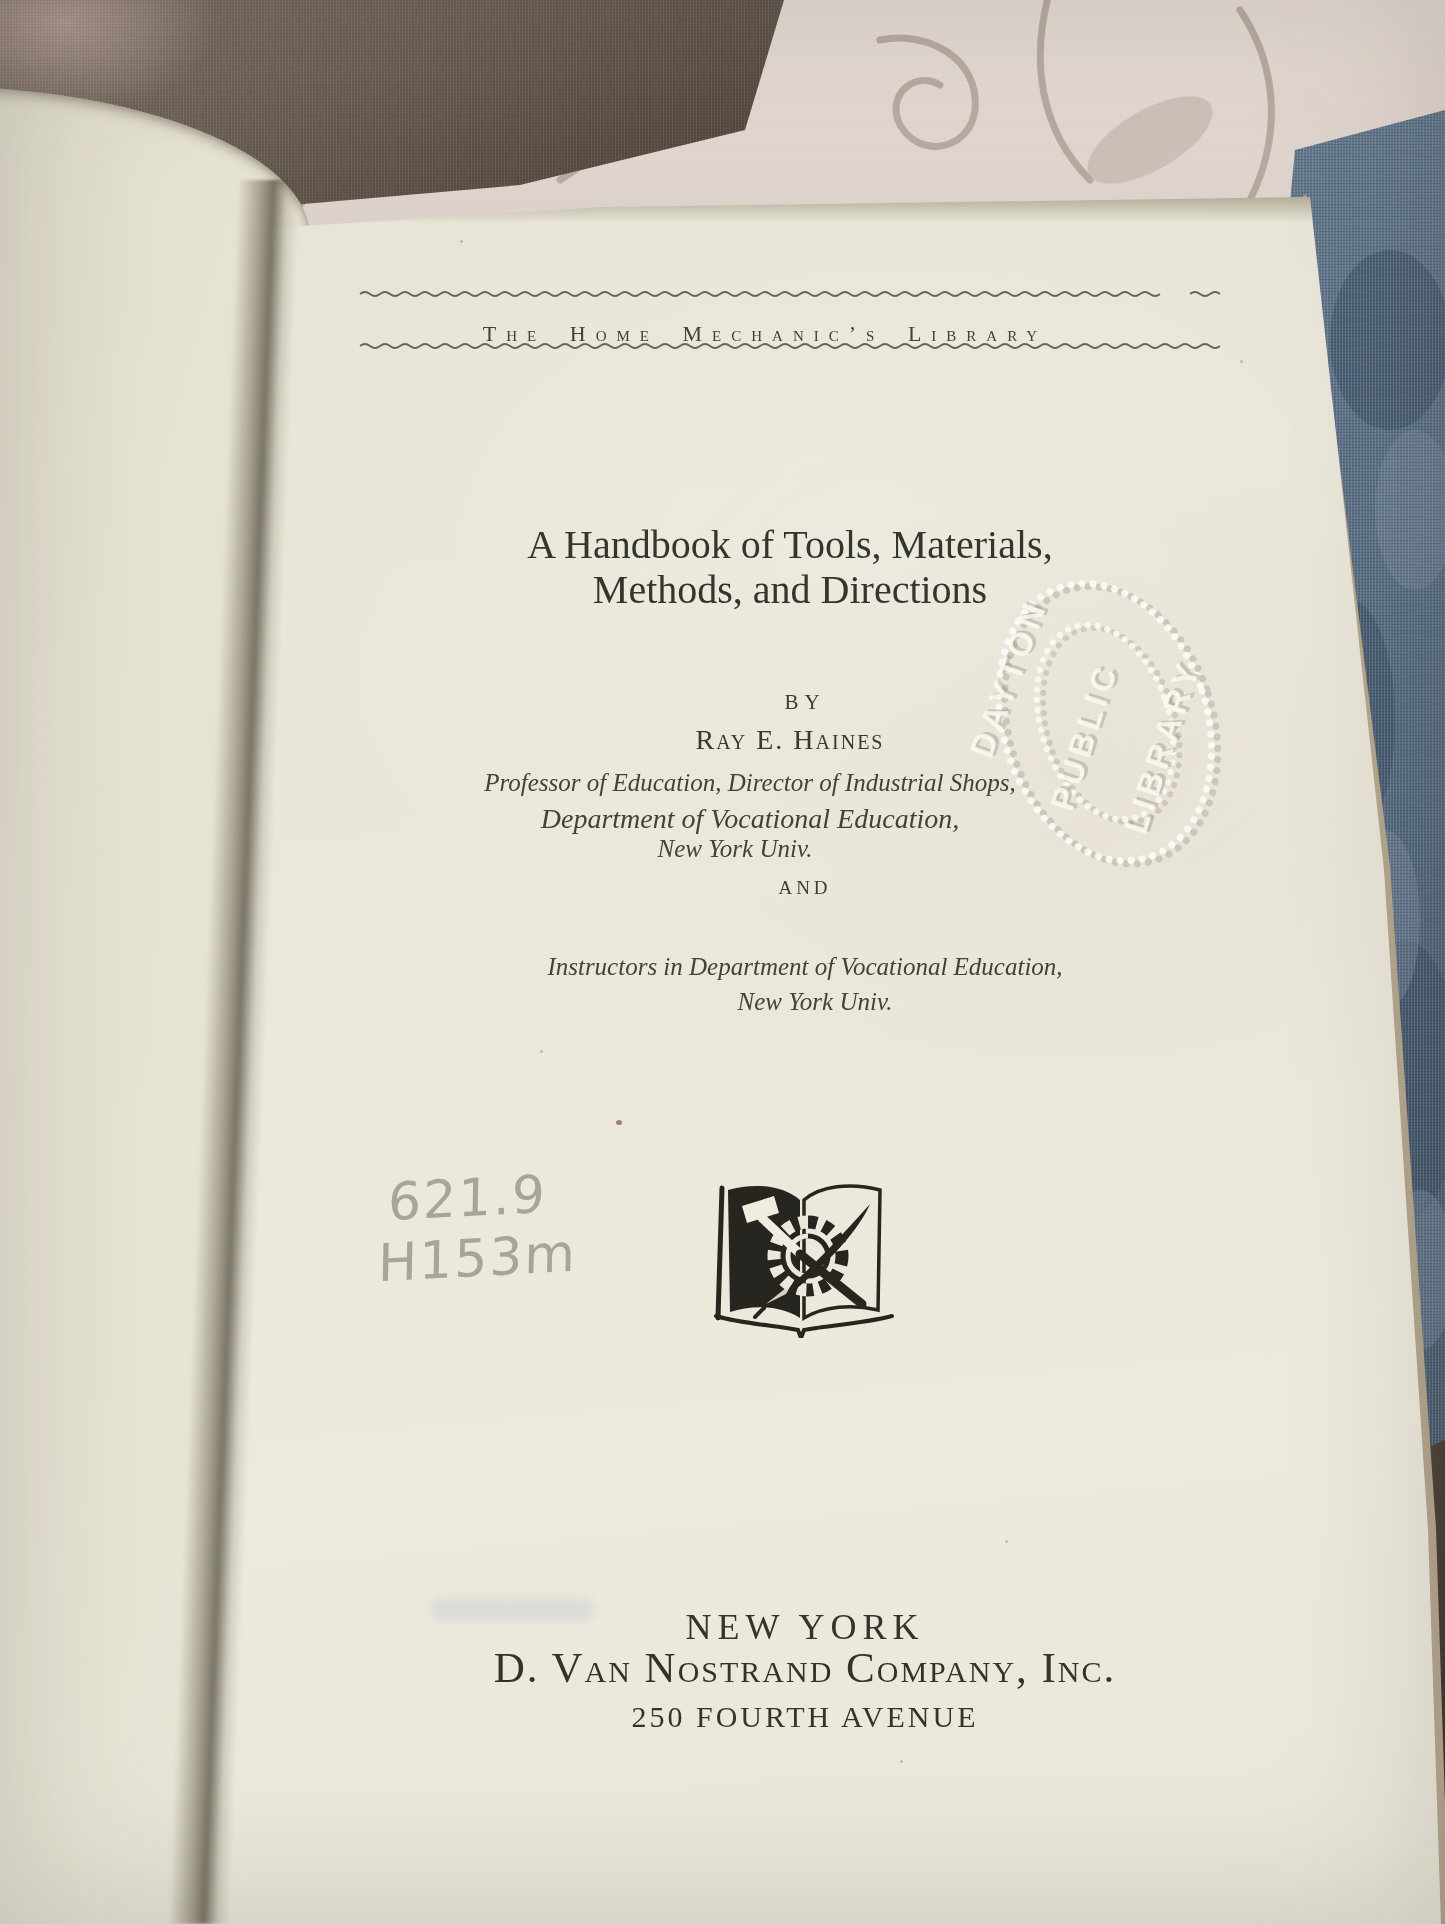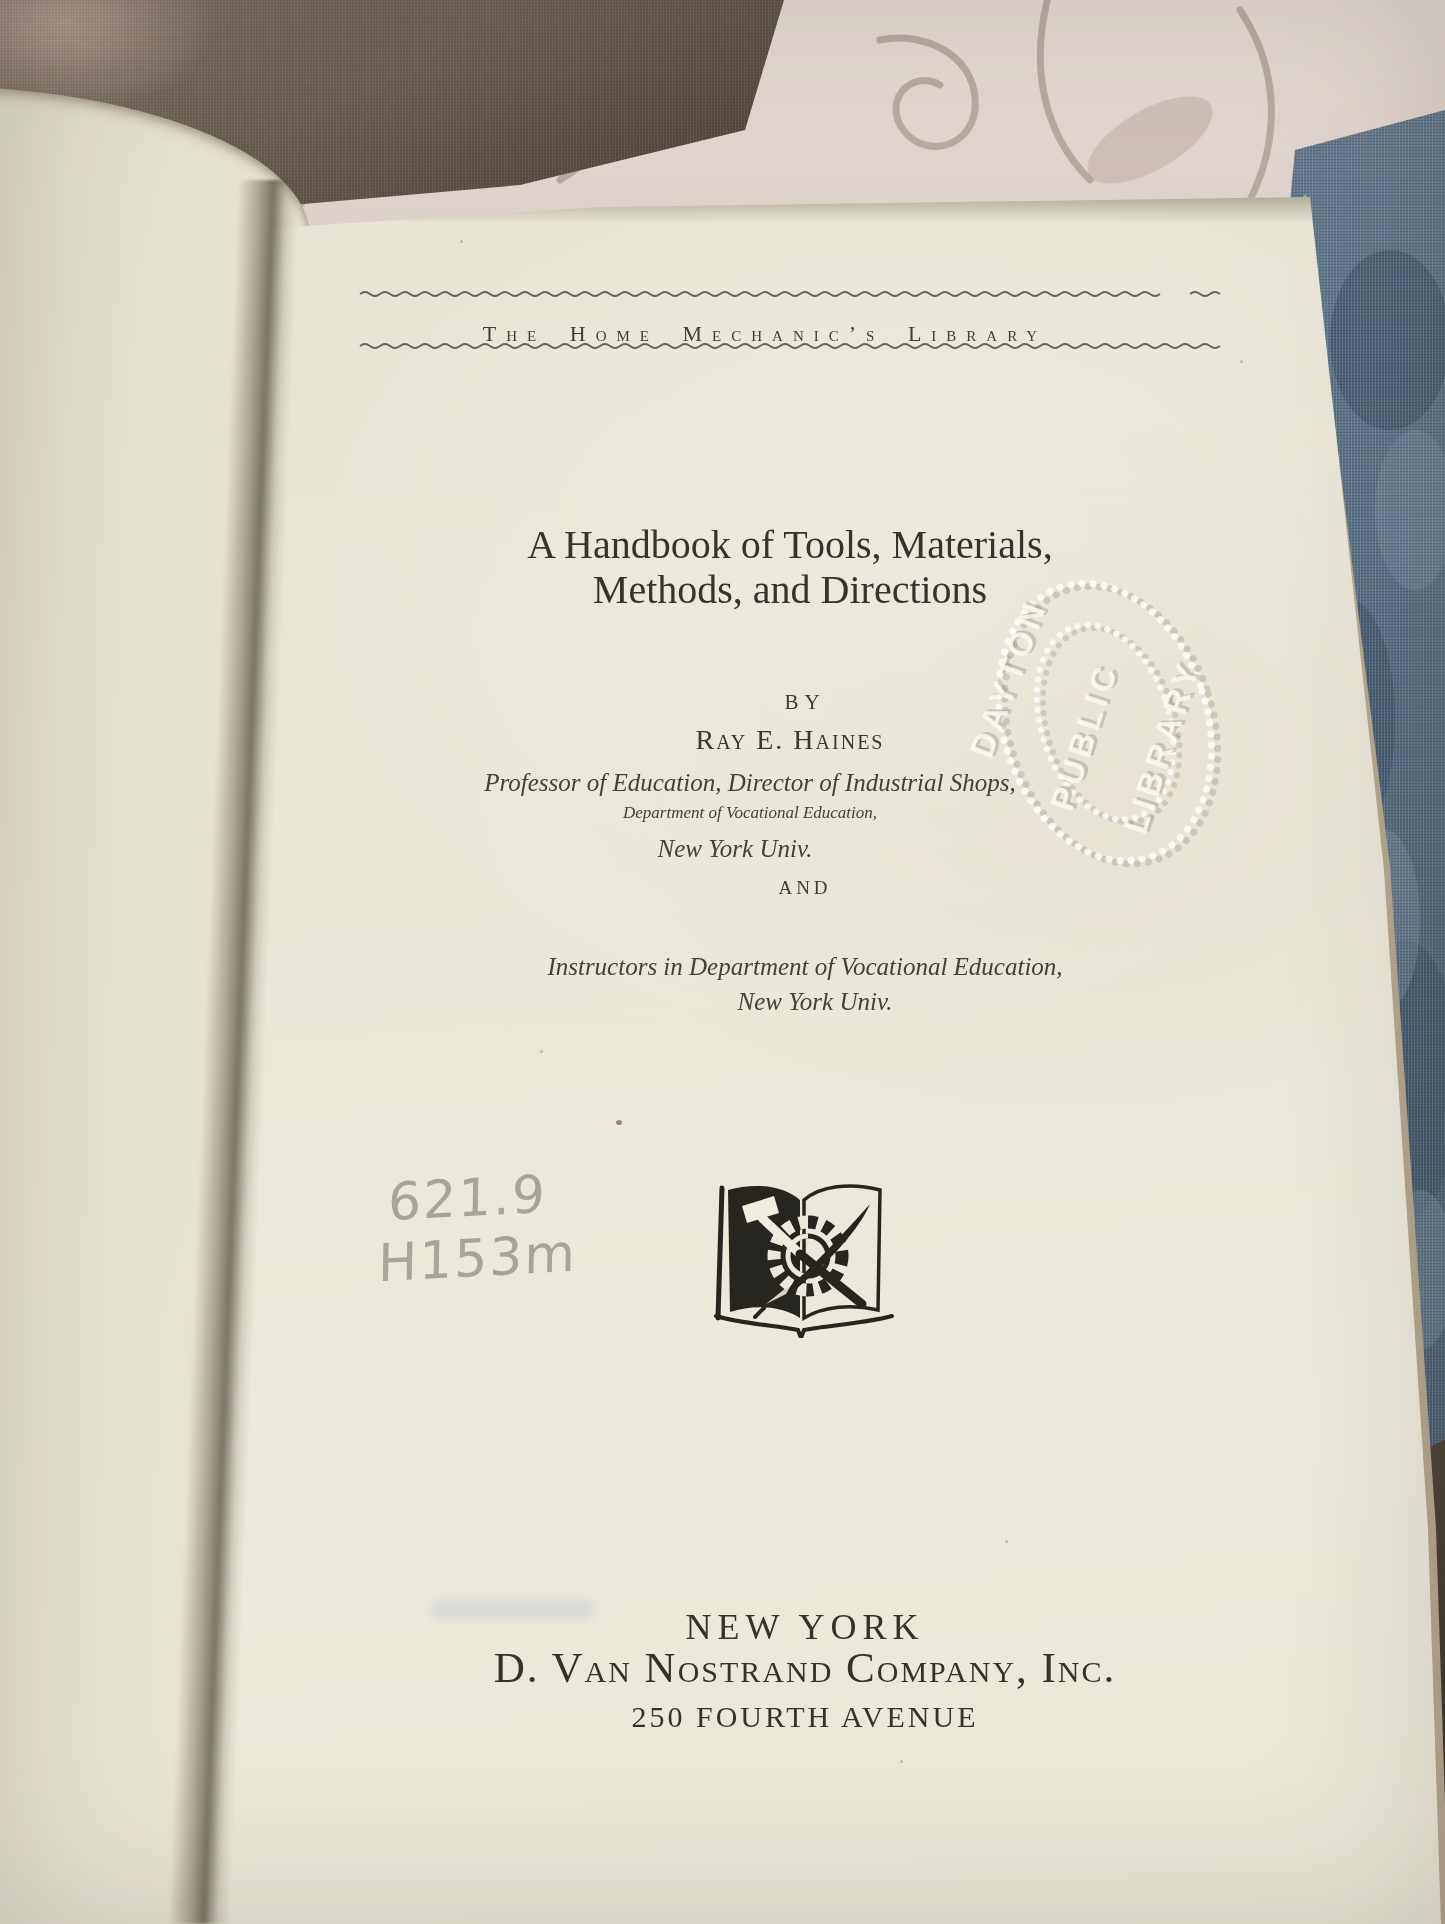--- a/index.html
+++ b/index.html
@@ -77,21 +77,21 @@
   .ital{font-style:italic;color:#41433a;}
   .rule-svg{position:absolute;left:53px;top:0;}
 
   .series{top:308px;font-size:22px;letter-spacing:10px;word-spacing:8px;color:#3c4138;transform:translateX(-40px);margin-top:13px;}
   .title{top:424px;font-size:75px;letter-spacing:3px;color:#2f3029;transform:translateX(-35px);text-shadow:0 0 1px rgba(47,48,41,.5);}
   .sub1{top:521px;font-size:40px;transform:translateX(-15px);color:#34362e;}
   .sub2{top:566px;font-size:40px;transform:translateX(-15px);color:#34362e;}
   .bylabel{top:690px;font-size:21px;letter-spacing:6px;color:#3c3e35;}
   .author{top:724px;font-size:28px;letter-spacing:2px;transform:translateX(-15px);}
   .role1{top:769px;font-size:25px;transform:translateX(-55px);}
-  .role2{top:803px;font-size:17px;transform:translateX(-55px);}
+  .role2{top:803px;font-size:28px;transform:translateX(-55px);}
   .role3{top:835px;font-size:25px;transform:translateX(-70px);}
   .andlabel{top:877px;font-size:19px;letter-spacing:4px;color:#3c3e35;}
   .coauthors{top:910px;font-size:29px;letter-spacing:1px;transform:translateX(-3px);}
   .instr1{top:953px;font-size:25px;}
   .instr2{top:988px;font-size:25px;transform:translateX(10px);}
   .city{top:1606px;font-size:36px;letter-spacing:6px;color:#33352d;}
   .publisher{top:1643px;font-size:43px;letter-spacing:2px;color:#32342c;}
   .address{top:1700px;font-size:30px;letter-spacing:3px;color:#33352d;}
 
   .pencil{

